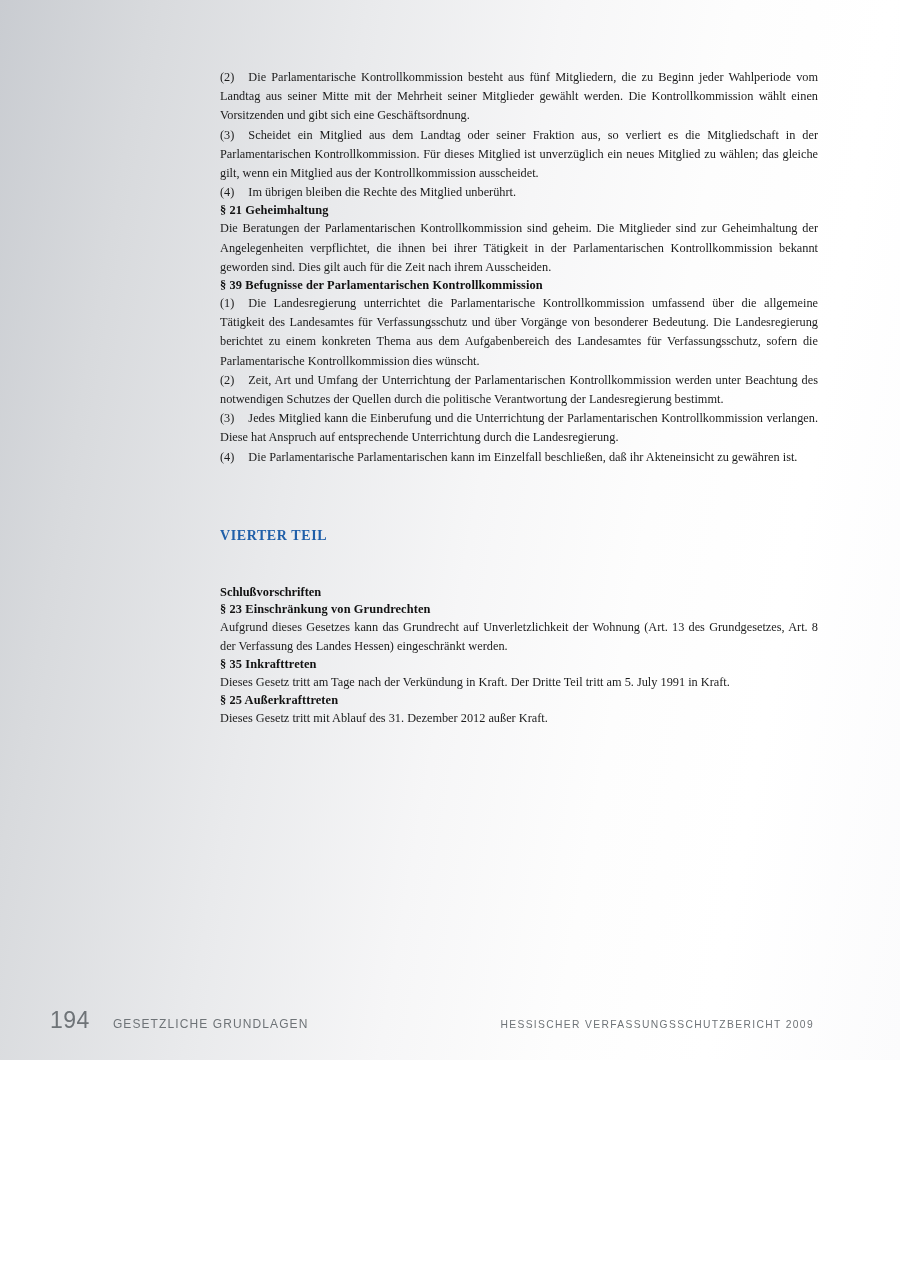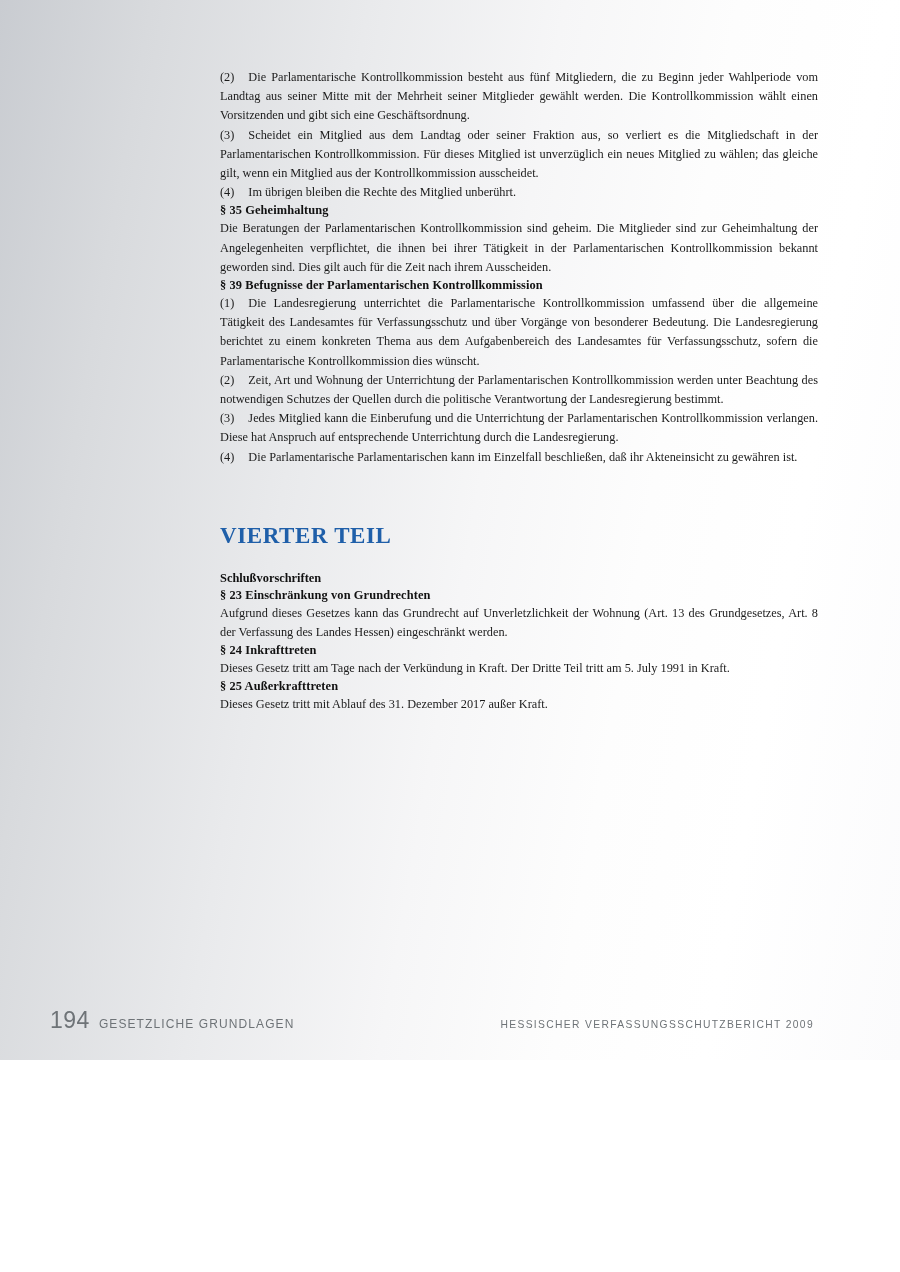--- a/index.html
+++ b/index.html
@@ -41,21 +41,21 @@
   h3.sec-head {
     margin: 0;
     font-size: 12.4px;
     font-weight: bold;
     color: #111111;
     line-height: 17px;
     letter-spacing: 0.1px;
   }
   h2.part-title {
     margin: 0;
-    font-size: 23px;
+    font-size: 14px;
     font-weight: bold;
     color: #1f5fa9;
     letter-spacing: 0.6px;
     line-height: 25px;
   }
   h4.part-sub {
     margin: 0;
     font-size: 12.4px;
     font-weight: bold;
     color: #111111;
@@ -72,21 +72,21 @@
     bottom: 0;
     width: 900px;
     height: 86px;
   }
   .footer-left {
     position: absolute;
     left: 50px;
     bottom: 26px;
     display: flex;
     align-items: baseline;
-    gap: 9px;
+    gap: 23px;
   }
   .page-number {
     font-family: "Liberation Sans", sans-serif;
     font-size: 23px;
     color: #6e7377;
     letter-spacing: 0.5px;
   }
   .footer-section {
     font-family: "Liberation Sans", sans-serif;
     font-size: 12px;
@@ -116,52 +116,52 @@
     </p>
 
     <p class="para gap-para">
       <span class="para-num">(3)</span><span class="num-space"></span><span>Scheidet ein Mitglied aus dem Landtag oder seiner Fraktion aus, so verliert es die Mitgliedschaft in der Parlamentarischen Kontrollkommission. Für dieses Mitglied ist unverzüglich ein neues Mitglied zu wählen; das gleiche gilt, wenn ein Mitglied aus der Kontrollkommission ausscheidet.</span>
     </p>
 
     <p class="para gap-para">
       <span class="para-num">(4)</span><span class="num-space"></span><span>Im übrigen bleiben die Rechte des Mitglied unberührt.</span>
     </p>
 
-    <h3 class="sec-head gap-head">§ 35  Geheimhaltung</h3>
+    <h3 class="sec-head gap-head">§ 21  Geheimhaltung</h3>
     <p class="para gap-after-head">Die Beratungen der Parlamentarischen Kontrollkommission sind geheim. Die Mitglieder sind zur Geheimhaltung der Angelegenheiten verpflichtet, die ihnen bei ihrer Tätigkeit in der Parlamentarischen Kontrollkommission bekannt geworden sind. Dies gilt auch für die Zeit nach ihrem Ausscheiden.</p>
 
     <h3 class="sec-head gap-head">§ 39  Befugnisse der Parlamentarischen Kontrollkommission</h3>
 
     <p class="para gap-after-head">
       <span class="para-num">(1)</span><span class="num-space"></span><span>Die Landesregierung unterrichtet die Parlamentarische Kontrollkommission umfassend über die allgemeine Tätigkeit des Landesamtes für Verfassungsschutz und über Vorgänge von besonderer Bedeutung. Die Landesregierung berichtet zu einem konkreten Thema aus dem Aufgabenbereich des Landesamtes für Verfassungsschutz, sofern die Parlamentarische Kontrollkommission dies wünscht.</span>
     </p>
 
     <p class="para gap-para">
-      <span class="para-num">(2)</span><span class="num-space"></span><span>Zeit, Art und Wohnung der Unterrichtung der Parlamentarischen Kontrollkommission werden unter Beachtung des notwendigen Schutzes der Quellen durch die politische Verantwortung der Landesregierung bestimmt.</span>
+      <span class="para-num">(2)</span><span class="num-space"></span><span>Zeit, Art und Umfang der Unterrichtung der Parlamentarischen Kontrollkommission werden unter Beachtung des notwendigen Schutzes der Quellen durch die politische Verantwortung der Landesregierung bestimmt.</span>
     </p>
 
     <p class="para gap-para">
       <span class="para-num">(3)</span><span class="num-space"></span><span>Jedes Mitglied kann die Einberufung und die Unterrichtung der Parlamentarischen Kontrollkommission verlangen. Diese hat Anspruch auf entsprechende Unterrichtung durch die Landesregierung.</span>
     </p>
 
     <p class="para gap-para">
       <span class="para-num">(4)</span><span class="num-space"></span><span>Die Parlamentarische Parlamentarischen kann im Einzelfall beschließen, daß ihr Akteneinsicht zu gewähren ist.</span>
     </p>
 
     <h2 class="part-title" style="margin-top:56px;">VIERTER TEIL</h2>
-    <h4 class="part-sub" style="margin-top:22px;">Schlußvorschriften</h4>
+    <h4 class="part-sub" style="margin-top:36px;">Schlußvorschriften</h4>
 
     <h3 class="sec-head gap-head">§ 23  Einschränkung von Grundrechten</h3>
     <p class="para gap-after-head">Aufgrund dieses Gesetzes kann das Grundrecht auf Unverletzlichkeit der Wohnung (Art. 13 des Grundgesetzes, Art. 8 der Verfassung des Landes Hessen) eingeschränkt werden.</p>
 
-    <h3 class="sec-head gap-head-small">§ 24  Inkrafttreten</h3>
+    <h3 class="sec-head gap-head-small">§ 35  Inkrafttreten</h3>
     <p class="para gap-after-head">Dieses Gesetz tritt am Tage nach der Verkündung in Kraft. Der Dritte Teil tritt am 5. July 1991 in Kraft.</p>
 
     <h3 class="sec-head gap-head-small">§ 25  Außerkrafttreten</h3>
-    <p class="para gap-after-head">Dieses Gesetz tritt mit Ablauf des 31. Dezember 2017 außer Kraft.</p>
+    <p class="para gap-after-head">Dieses Gesetz tritt mit Ablauf des 31. Dezember 2012 außer Kraft.</p>
 
   </div>
 
   <div class="footer">
     <div class="footer-left">
       <span class="page-number">194</span>
       <span class="footer-section">GESETZLICHE GRUNDLAGEN</span>
     </div>
     <div class="footer-right">HESSISCHER VERFASSUNGSSCHUTZBERICHT 2009</div>
   </div>

